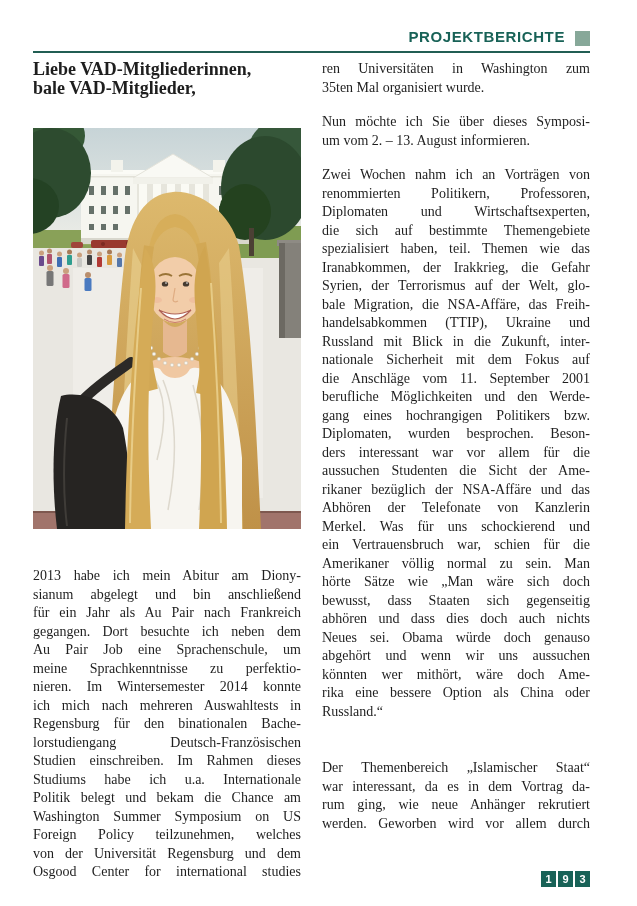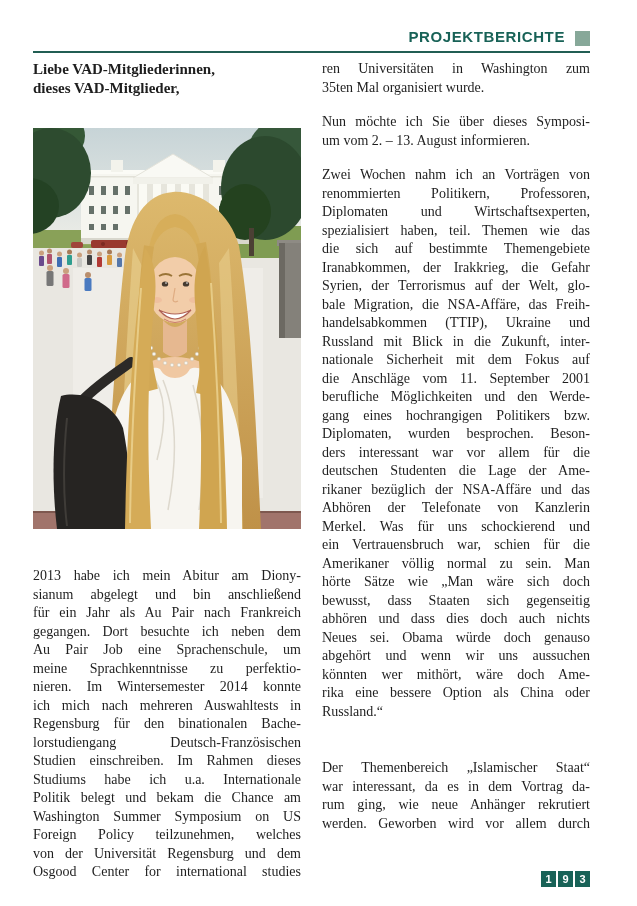--- a/index.html
+++ b/index.html
@@ -6,21 +6,21 @@
   .page{position:relative;width:637px;height:906px;background:#ffffff;overflow:hidden;
         font-family:"Liberation Serif","DejaVu Serif",serif;color:#1e1e1e;}
   .header-title{position:absolute;top:28px;right:72px;height:18px;
         font-family:"Liberation Sans","DejaVu Sans",sans-serif;font-weight:bold;
         font-size:15px;letter-spacing:.6px;color:var(--green,#186257);}
   .accent-square{position:absolute;top:31px;right:47px;width:15px;height:15px;
         background:var(--sage,#87a899);}
   .rule{position:absolute;top:51px;left:33px;width:557px;height:2px;background:var(--rule,#215e53);}
   .columns{position:absolute;top:60px;left:33px;width:557px;display:flex;gap:21px;}
   .col{width:268px;font-size:14px;line-height:18.5px;}
-  .salutation{font-weight:bold;font-size:15px;line-height:19px;margin-bottom:30px;}
+  .salutation{font-weight:bold;font-size:18px;line-height:19px;margin-bottom:30px;}
   .photo{width:268px;height:401px;display:block;margin-bottom:7px;}
   .para{margin:0 0 16px 0;font-family:Liberation Serif, serif;}
   .para:last-child{margin-bottom:0;margin-top:38px;}
   .line{text-align:justify;text-align-last:justify;text-justify:inter-word;white-space:normal;}
   .line.last{text-align-last:left;}
   .page-number{position:absolute;top:871px;right:47px;display:flex;gap:2px;
         font-family:"Liberation Sans","DejaVu Sans",sans-serif;}
   .pn-box{width:15px;height:16px;background:var(--green,#186257);color:var(--pnfg,#fff);
         font-size:11px;font-weight:bold;display:flex;align-items:center;justify-content:center;}
 </style>
@@ -31,21 +31,21 @@
 
   <div class="header-title">PROJEKTBERICHTE</div>
   <div class="accent-square"></div>
   <div class="rule"></div>
 
   <div class="columns">
 
     <div class="col">
       <div class="salutation">
           <div>Liebe VAD-Mitgliederinnen,</div>
-          <div>dieses VAD-Mitglieder,</div>
+          <div>bale VAD-Mitglieder,</div>
         </div>
 
       <svg class="photo" viewBox="0 0 268 401" xmlns="http://www.w3.org/2000/svg">
         <defs>
           <linearGradient id="skyg" x1="0" y1="0" x2="0" y2="1">
             <stop offset="0" stop-color="#c7d4d7"></stop>
               <stop offset="1" stop-color="#f1f0e9"></stop>
           </linearGradient>
           <linearGradient id="hairg" x1="0" y1="0" x2="0" y2="1">
             <stop offset="0" stop-color="#ddb96d"></stop>
@@ -287,34 +287,34 @@
             <div class="line last">35ten Mal organisiert wurde.</div>
           </div>
           <div class="para">
             <div class="line">Nun möchte ich Sie über dieses Symposi-</div>
             <div class="line last">um vom 2. – 13. August informieren.</div>
           </div>
           <div class="para">
             <div class="line">Zwei Wochen nahm ich an Vorträgen von</div>
             <div class="line">renommierten Politikern, Professoren,</div>
             <div class="line">Diplomaten und Wirtschaftsexperten,</div>
+            <div class="line">die sich auf bestimmte Themengebiete</div>
             <div class="line">spezialisiert haben, teil. Themen wie das</div>
-            <div class="line">die sich auf bestimmte Themengebiete</div>
             <div class="line">Iranabkommen, der Irakkrieg, die Gefahr</div>
             <div class="line">Syrien, der Terrorismus auf der Welt, glo-</div>
             <div class="line">bale Migration, die NSA-Affäre, das Freih-</div>
             <div class="line">handelsabkommen (TTIP), Ukraine und</div>
             <div class="line">Russland mit Blick in die Zukunft, inter-</div>
             <div class="line">nationale Sicherheit mit dem Fokus auf</div>
             <div class="line">die Anschläge vom 11. September 2001</div>
             <div class="line">berufliche Möglichkeiten und den Werde-</div>
             <div class="line">gang eines hochrangigen Politikers bzw.</div>
             <div class="line">Diplomaten, wurden besprochen. Beson-</div>
             <div class="line">ders interessant war vor allem für die</div>
-            <div class="line">deutschen Studenten die Lage der Ame-</div>
+            <div class="line">aussuchen Studenten die Sicht der Ame-</div>
             <div class="line">rikaner bezüglich der NSA-Affäre und das</div>
             <div class="line">Abhören der Telefonate von Kanzlerin</div>
             <div class="line">Merkel. Was für uns schockierend und</div>
             <div class="line">ein Vertrauensbruch war, schien für die</div>
             <div class="line">Amerikaner völlig normal zu sein. Man</div>
             <div class="line">hörte Sätze wie „Man wäre sich doch</div>
             <div class="line">bewusst, dass Staaten sich gegenseitig</div>
             <div class="line">abhören und dass dies doch auch nichts</div>
             <div class="line">Neues sei. Obama würde doch genauso</div>
             <div class="line">abgehört und wenn wir uns aussuchen</div>

